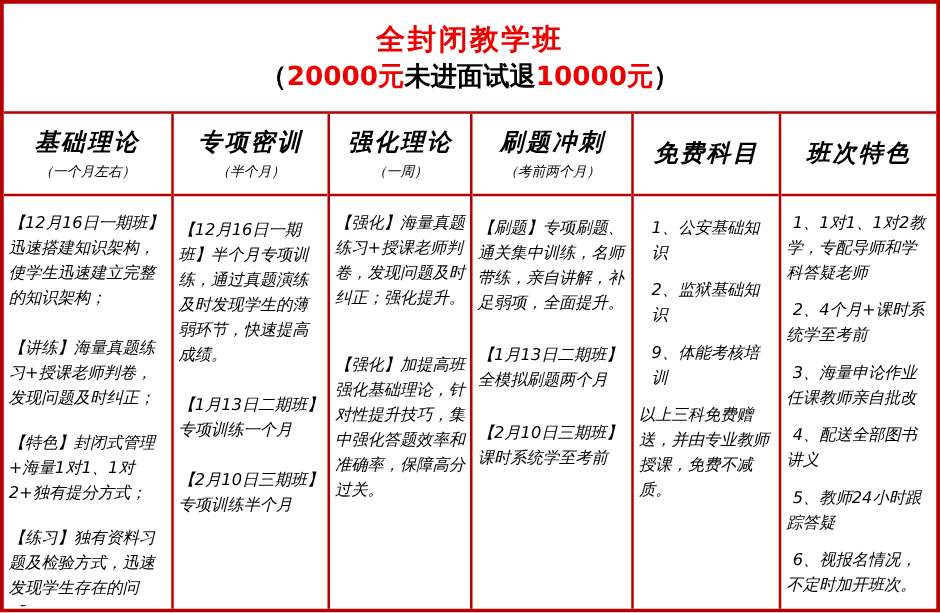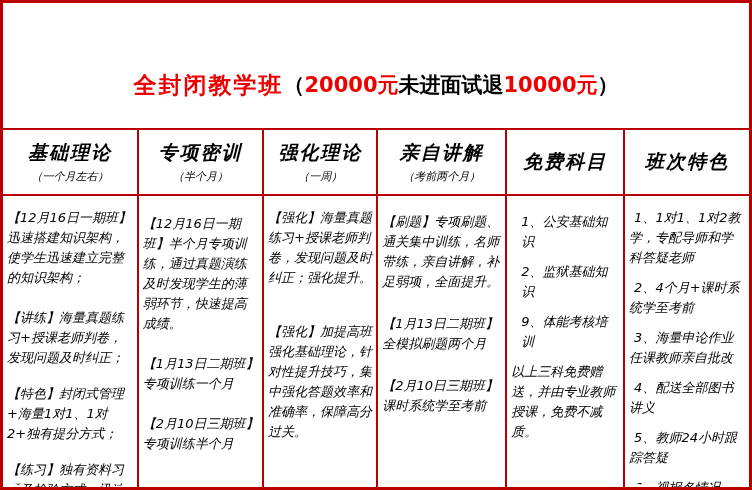--- a/index.html
+++ b/index.html
@@ -11,23 +11,22 @@
   body{width:752px;height:490px;font-family:"DejaVu Sans",sans-serif;}
   .sheet{
     width:752px;height:490px;box-sizing:border-box;
     border:3px solid var(--border);
     background:#ffffff;
     display:flex;flex-direction:column;
   }
   .title-row{
     height:86px;flex:0 0 86px;
     border-bottom:2px solid var(--border);
-    display:flex;flex-direction:row;justify-content:center;align-items:center;
+    display:flex;flex-direction:column;justify-content:center;align-items:center;
     text-align:center;
-    margin-top:39px;
   }
   .title-main{
     color:var(--red);font-size:23px;font-weight:bold;line-height:30px;letter-spacing:2px;
   }
   .title-sub{
     color:var(--ink);font-size:21px;font-weight:bold;line-height:28px;
   }
   .title-sub .red{color:var(--red);}
   .grid{
     flex:1;display:grid;
@@ -108,21 +107,21 @@
         <div class="head-sub">（一周）</div>
       </div>
       <div class="cell-body">
         <p>【强化】海量真题练习+授课老师判卷，发现问题及时纠正；强化提升。</p>
         <p>【强化】加提高班强化基础理论，针对性提升技巧，集中强化答题效率和准确率，保障高分过关。</p>
       </div>
     </div>
 
     <div class="col col-sprint">
       <div class="cell-head">
-        <div class="head-label">亲自讲解</div>
+        <div class="head-label">刷题冲刺</div>
         <div class="head-sub">（考前两个月）</div>
       </div>
       <div class="cell-body">
         <p>【刷题】专项刷题、通关集中训练，名师带练，亲自讲解，补足弱项，全面提升。</p>
         <p>【1月13日二期班】全模拟刷题两个月</p>
         <p>【2月10日三期班】课时系统学至考前</p>
       </div>
     </div>
 
     <div class="col col-free">

